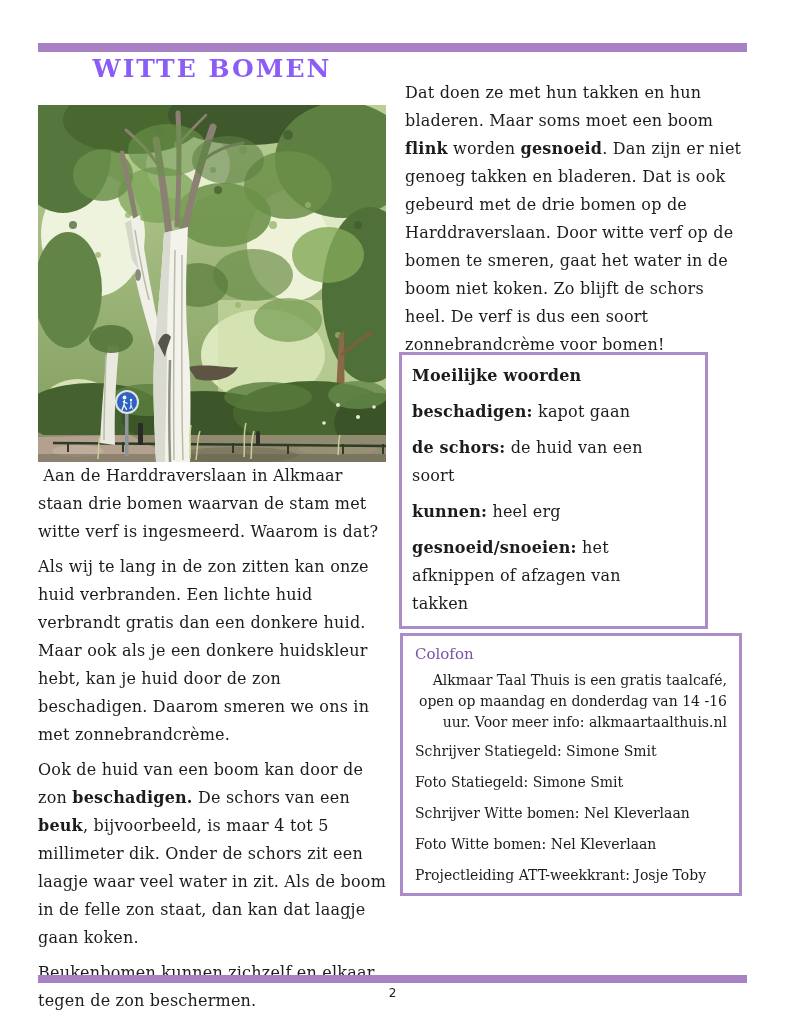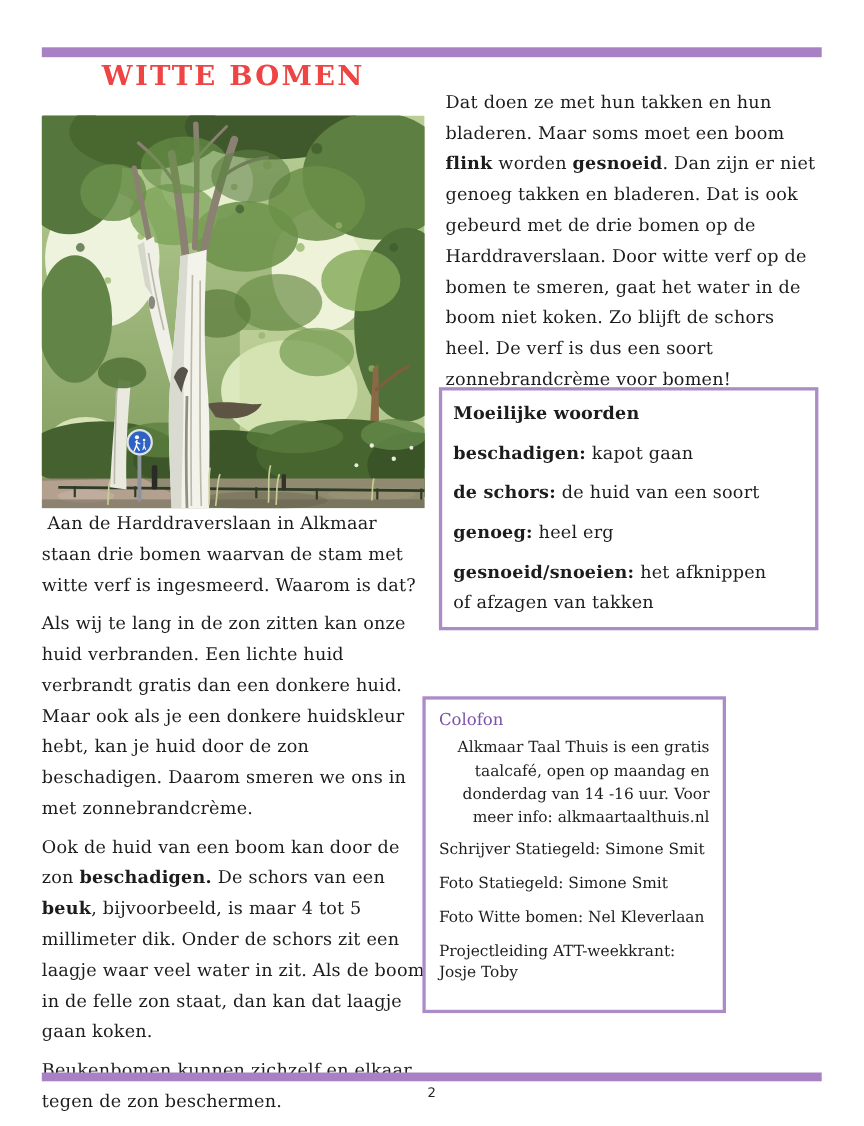--- a/index.html
+++ b/index.html
@@ -7,45 +7,45 @@
     position:relative; width:785px; height:1024px; background:#ffffff;
     font-family:"DejaVu Serif", serif; color:#1c1c1c; overflow:hidden;
   }
   .top-bar, .bottom-bar {
     position:absolute; left:38px; width:709px; background:#a881c5;
   }
   .top-bar { top:43px; height:9px; }
   .bottom-bar { top:975px; height:8px; }
   .article-title {
     position:absolute; left:38px; top:54px; width:348px; text-align:center;
-    font-size:25px; font-weight:bold; letter-spacing:2px; color:#ef4444;
+    font-size:25px; font-weight:bold; letter-spacing:2px; color:#8b5cf6;
   }
   .photo {
     position:absolute; left:38px; top:105px; width:348px; height:357px; display:block;
   }
   .left-col {
     position:absolute; left:38px; top:462px; width:353px;
     font-size:16px; line-height:28px; letter-spacing:0.2px;
   }
   .left-col p { margin:0 0 7px 0; }
   .right-par {
     position:absolute; left:405px; top:79px; width:343px;
     font-size:16px; line-height:28px; letter-spacing:0.2px;
   }
   .right-par p { margin:0; }
   .gloss-box {
-    position:absolute; left:399px; top:352px; width:345px; box-sizing:border-box;
+    position:absolute; left:399px; top:352px; width:309px; box-sizing:border-box;
     border:3px solid #ab8cc7; padding:7px 24px 8px 10px;
     font-size:16px; line-height:28px; letter-spacing:0.2px;
   }
   .gloss-title { font-weight:bold; margin:0; }
   .gloss-entry { margin-top:8px; }
   .colofon-box {
-    position:absolute; left:384px; top:633px; width:276px; box-sizing:border-box;
-    border:3px solid #ab8cc7; padding:9px 12px 24px 12px;
+    position:absolute; left:400px; top:633px; width:342px; box-sizing:border-box;
+    border:3px solid #ab8cc7; padding:9px 12px 8px 12px;
     font-size:14px; line-height:19px;
   }
   .colofon-title { color:#7a52a8; font-size:15px; margin:0 0 6px 0; }
   .colofon-intro { margin:0 0 9px 0; line-height:21px;text-align:right; }
   .colofon-line { margin:0 0 12px 0; }
   .colofon-line:last-child { margin-bottom:0; }
   .page-num {
     position:absolute; left:0; top:986px; width:785px; text-align:center;
     font-family:"DejaVu Sans", sans-serif; font-size:12px; color:#222;
   }
@@ -210,32 +210,33 @@
 
   <div class="gloss-box">
     <p class="gloss-title">Moeilijke woorden</p>
     <div class="gloss-entry">
       <b>beschadigen:</b><span> kapot gaan</span>
     </div>
     <div class="gloss-entry">
       <b>de schors:</b><span> de huid van een soort</span>
     </div>
     <div class="gloss-entry">
-      <b>genoeg:</b><span> heel erg</span>
+      <b>kunnen:</b><span> heel erg</span>
     </div>
     <div class="gloss-entry">
       <b>gesnoeid/snoeien:</b><span> het afknippen of afzagen van takken</span>
     </div>
   </div>
 
   <div class="colofon-box">
     <p class="colofon-title">Colofon</p>
     <p class="colofon-intro">Alkmaar Taal Thuis is een gratis taalcafé, open op maandag en donderdag van 14 -16 uur. Voor meer info: alkmaartaalthuis.nl</p>
     <p class="colofon-line">Schrijver Statiegeld: Simone Smit</p>
     <p class="colofon-line">Foto Statiegeld: Simone Smit</p>
+    <p class="colofon-line">Schrijver Witte bomen: Nel Kleverlaan</p>
     <p class="colofon-line">Foto Witte bomen: Nel Kleverlaan</p>
     <p class="colofon-line">Projectleiding ATT-weekkrant: Josje Toby</p>
   </div>
 
   <div class="bottom-bar"></div>
   <div class="page-num">2</div>
 
 </div>
 
 </body></html>

